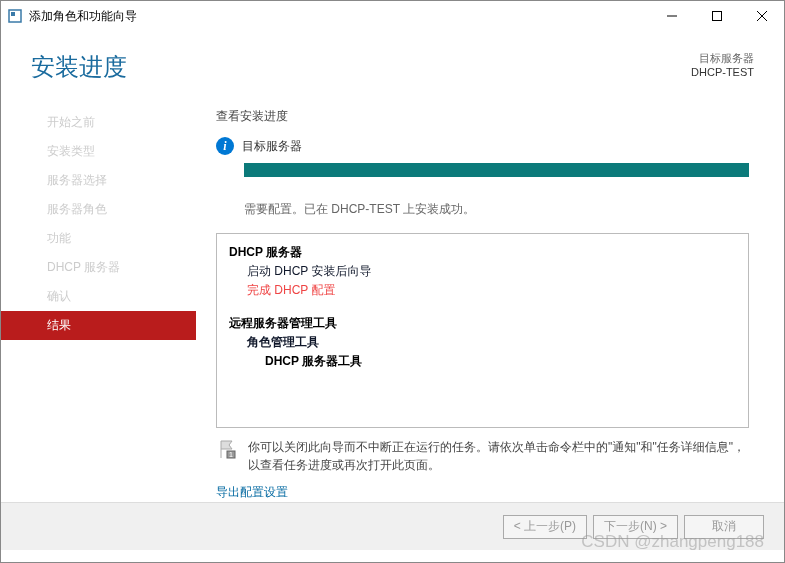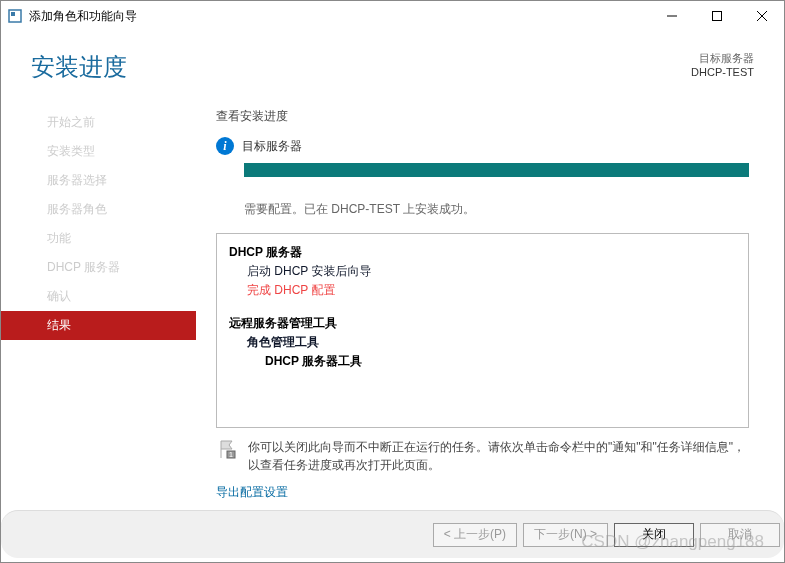--- a/index.html
+++ b/index.html
@@ -40,21 +40,21 @@
     .tree-l1.bold { font-weight: bold; }
     .tree-l2 { margin-left: 36px; color: #000; margin-bottom: 1px; font-weight: bold; }
     .tree-link { color: #ef4444; margin-left: 18px; margin-bottom: 16px; cursor: pointer; }
     
     .note-row { display: flex; gap: 10px; margin-top: 10px; align-items: flex-start; }
     .note-icon { width: 22px; height: 22px; flex-shrink: 0; }
     .note-text { color: #444; font-size: 12px; line-height: 1.5; }
     
     .export-link { color: #0369a1; cursor: pointer; margin-top: 10px; display: inline-block; }
     
-    .footer { position: absolute; bottom: 4px; left: 0; right: 0; height: 48px; border-top: 1px solid #ddd; background: #f0f0f0; display: flex; justify-content: flex-end; align-items: center; padding-right: 4px; gap: 6px; border-radius: 17px; }
+    .footer { position: absolute; bottom: 12px; left: 0; right: 0; height: 48px; border-top: 1px solid #ddd; background: #f0f0f0; display: flex; justify-content: flex-end; align-items: center; padding-right: 20px; gap: 6px; }
     .footer-btn { min-width: 80px; height: 24px; font-size: 12px; border: 1px solid #aaa; background: #f5f5f5; cursor: pointer; padding: 0 10px; }
     .footer-btn:disabled { color: #999; cursor: default; }
     .footer-btn.primary { border: 1px solid #666; }
     
     .watermark { position: absolute; bottom: 10px; right: 20px; color: rgba(150,150,150,0.5); font-size: 17px; pointer-events: none; }
   </style>
 </head>
 <body>
 
 <div class="titlebar">
@@ -136,17 +136,16 @@
       <div class="note-text">你可以关闭此向导而不中断正在运行的任务。请依次单击命令栏中的"通知"和"任务详细信息"，以查看任务进度或再次打开此页面。</div>
     </div>
     
     <div class="export-link">导出配置设置</div>
   </div>
 </div>
 
 <div class="footer">
   <button class="footer-btn" disabled="">&lt; 上一步(P)</button>
   <button class="footer-btn" disabled="">下一步(N) &gt;</button>
-  <button class="footer-btn primary">关闭</button>
   <button class="footer-btn" disabled="">取消</button>
 </div>
 
 <div class="watermark">CSDN @zhangpeng188</div>
 
 </body></html>

